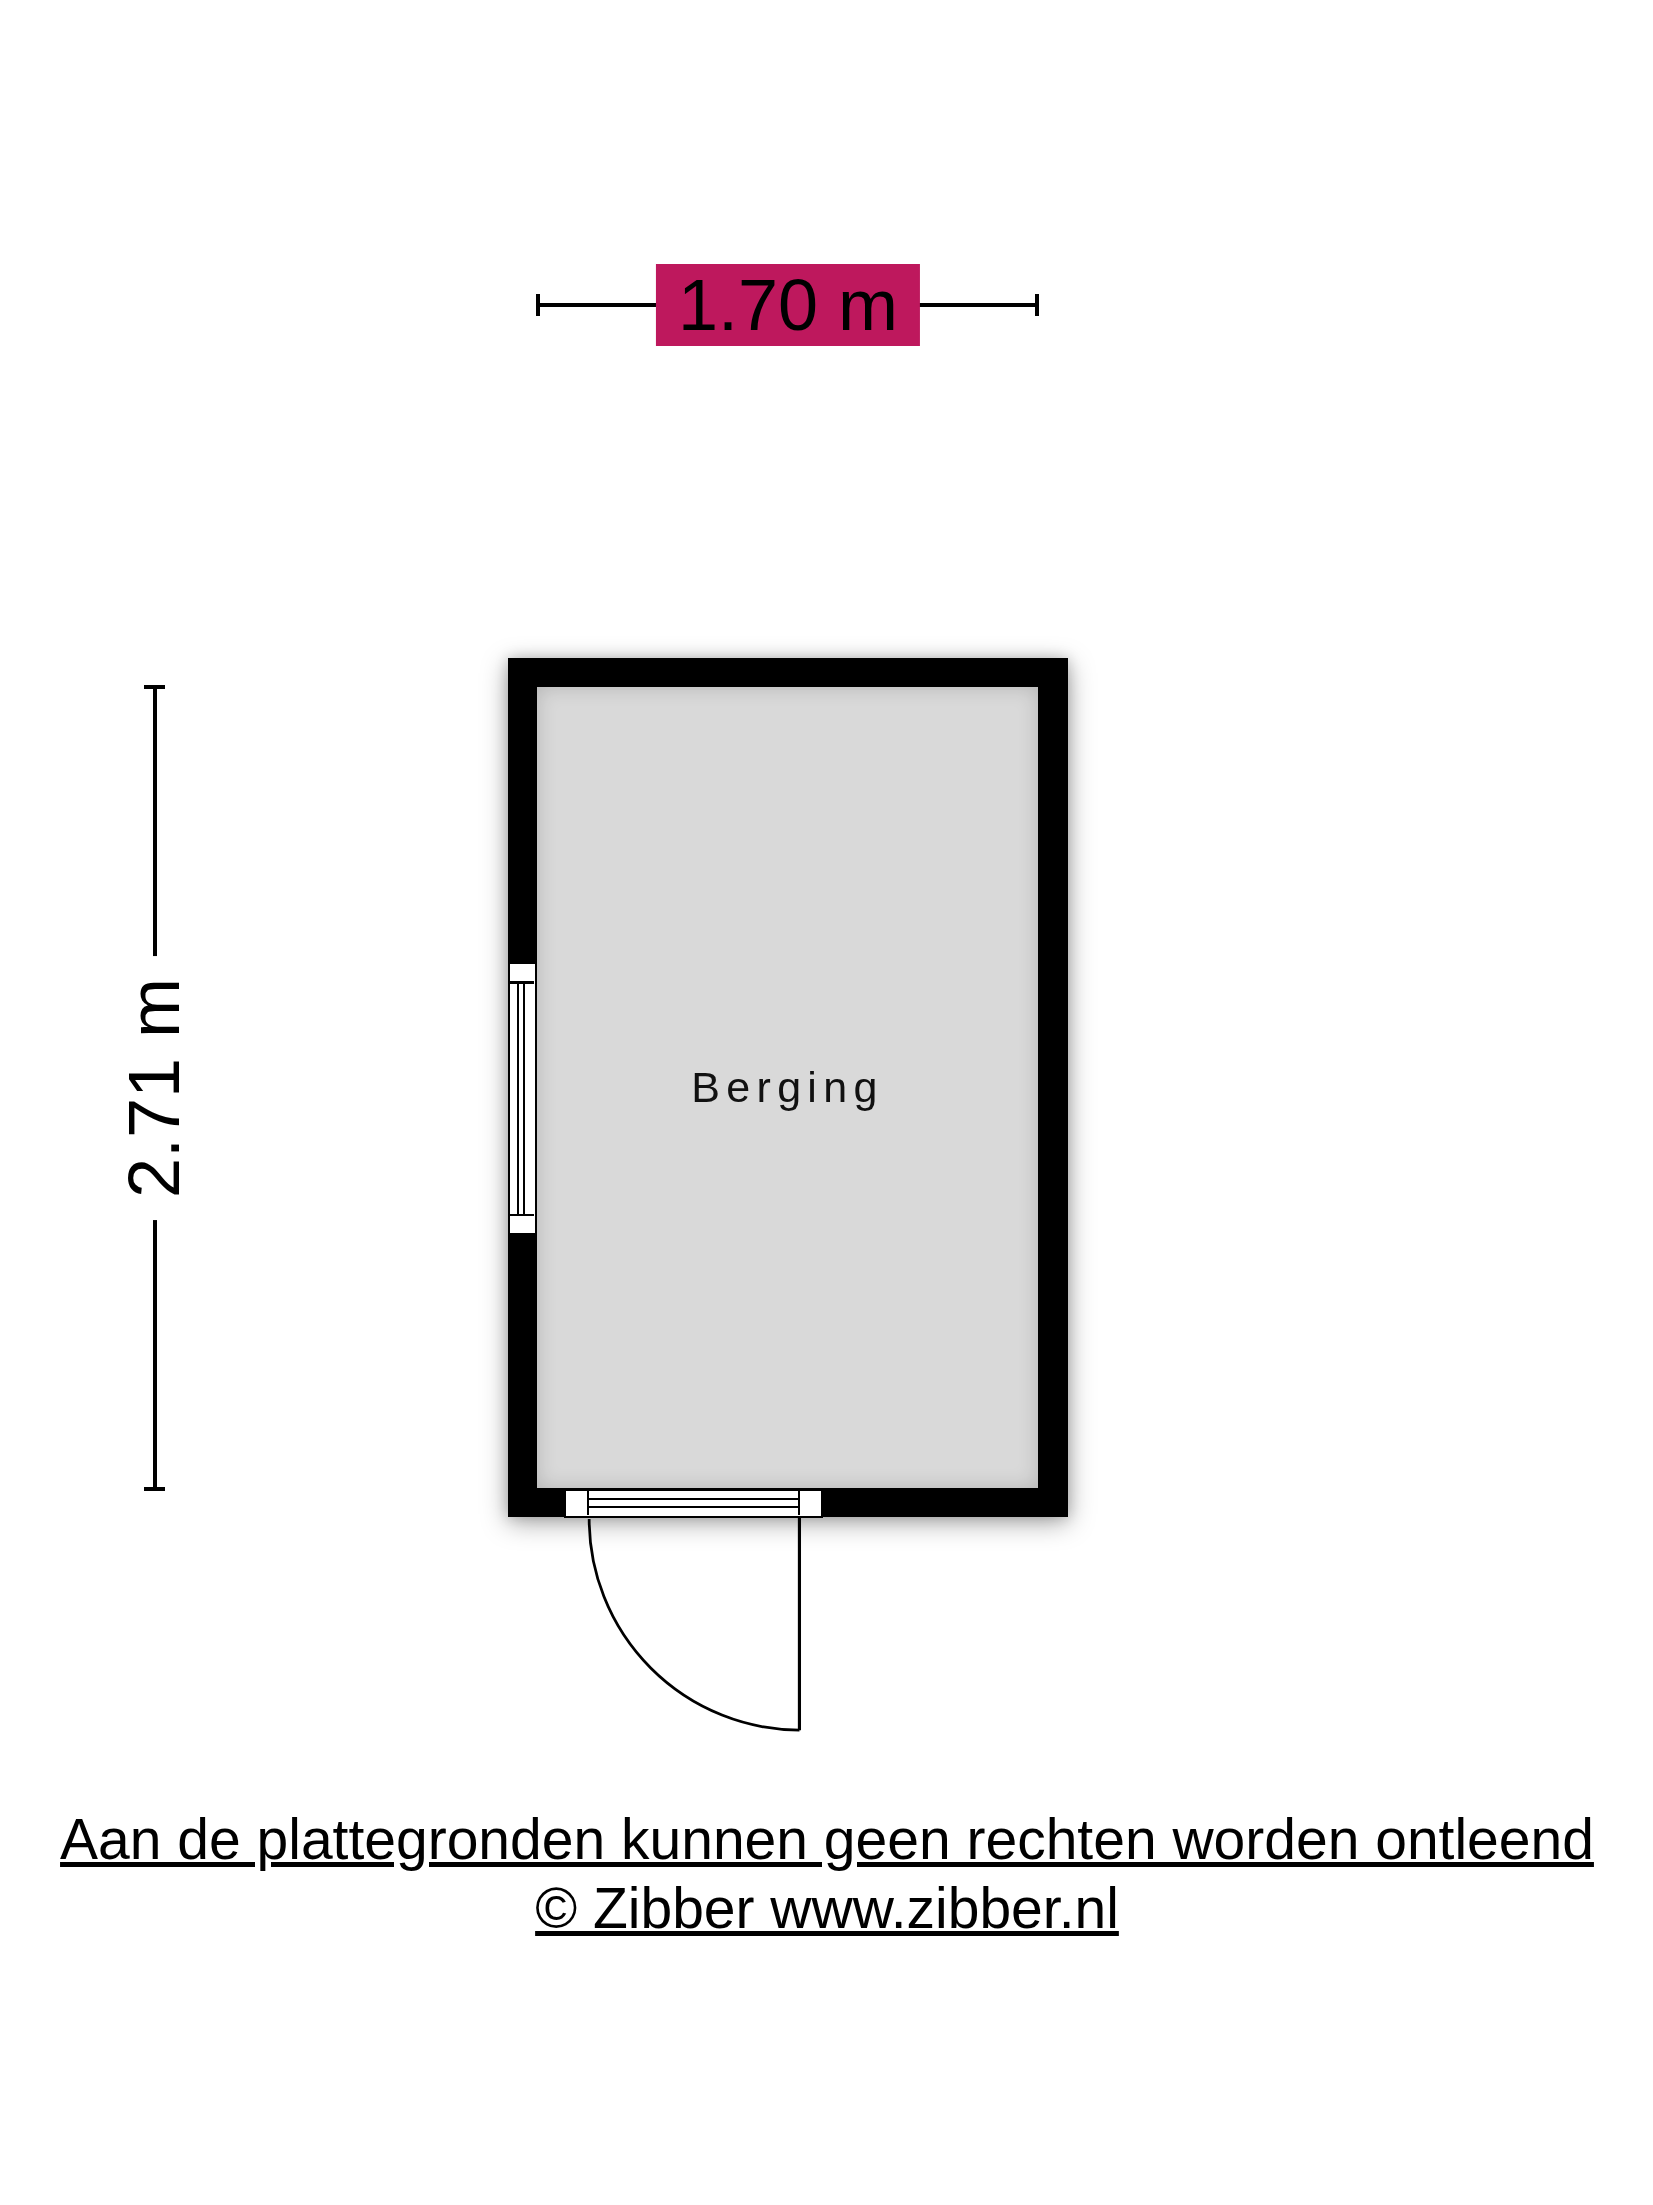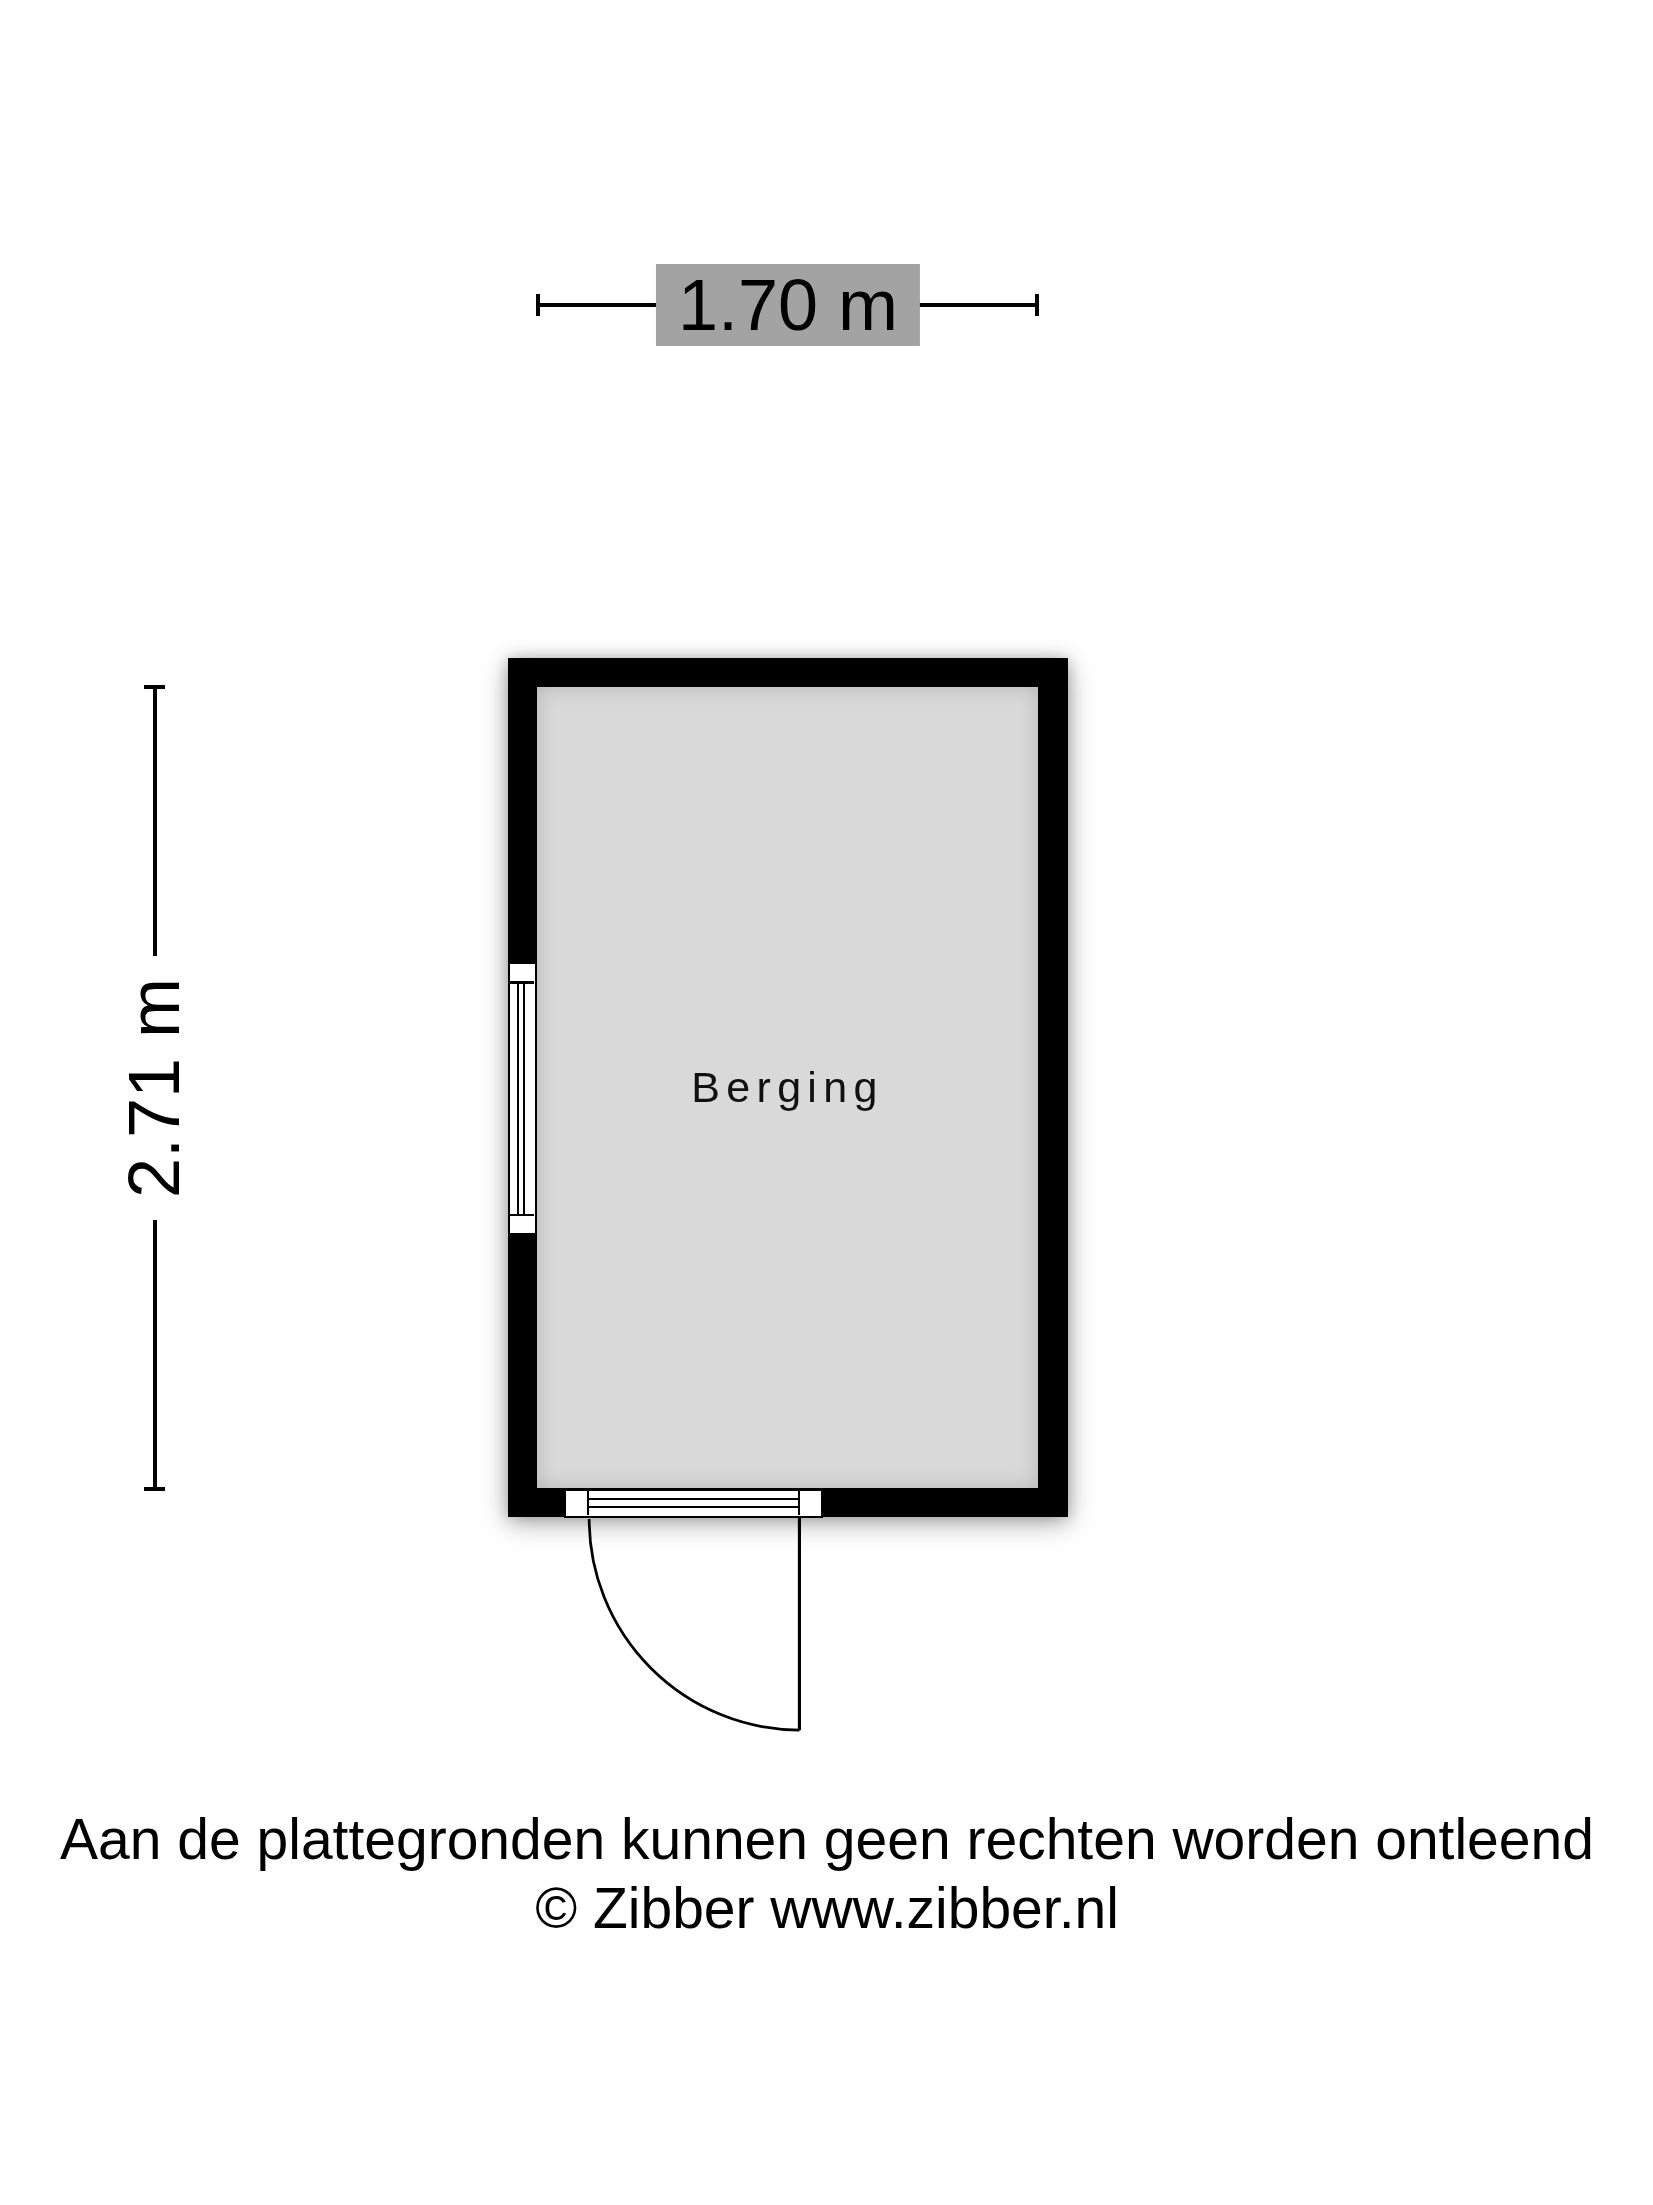--- a/index.html
+++ b/index.html
@@ -29,21 +29,21 @@
     top: 294px;
     width: 3.9px; height: 22px;
     background: #000;
   }
   .dim-h-tick.left  { left: 536px; }
   .dim-h-tick.right { left: 1035px; }
   .dim-h-label {
     position: absolute;
     left: 788px; top: 305px;
     transform: translate(-50%, -50%);
-    background: #a3a3a3;
+    background: #be185d;
     padding: 0 22px;
     font-size: 72px;
     white-space: nowrap;
   }
 
   
   .dim-v-line {
     position: absolute;
     left: 153px; top: 688px;
     width: 3.9px; height: 801px;
@@ -149,20 +149,21 @@
   }
 
   
   .footer {
     position: absolute;
     left: 0; top: 1805px;
     width: 1654px;
     text-align: center;
     font-size: 57px;
     line-height: 69px;
+    text-decoration: underline;
   }
   .footer p { margin: 0; }
 </style>
 </head>
 <body>
 
 <div class="page">
 
   <div>
     <div class="dim-h-line"></div>

